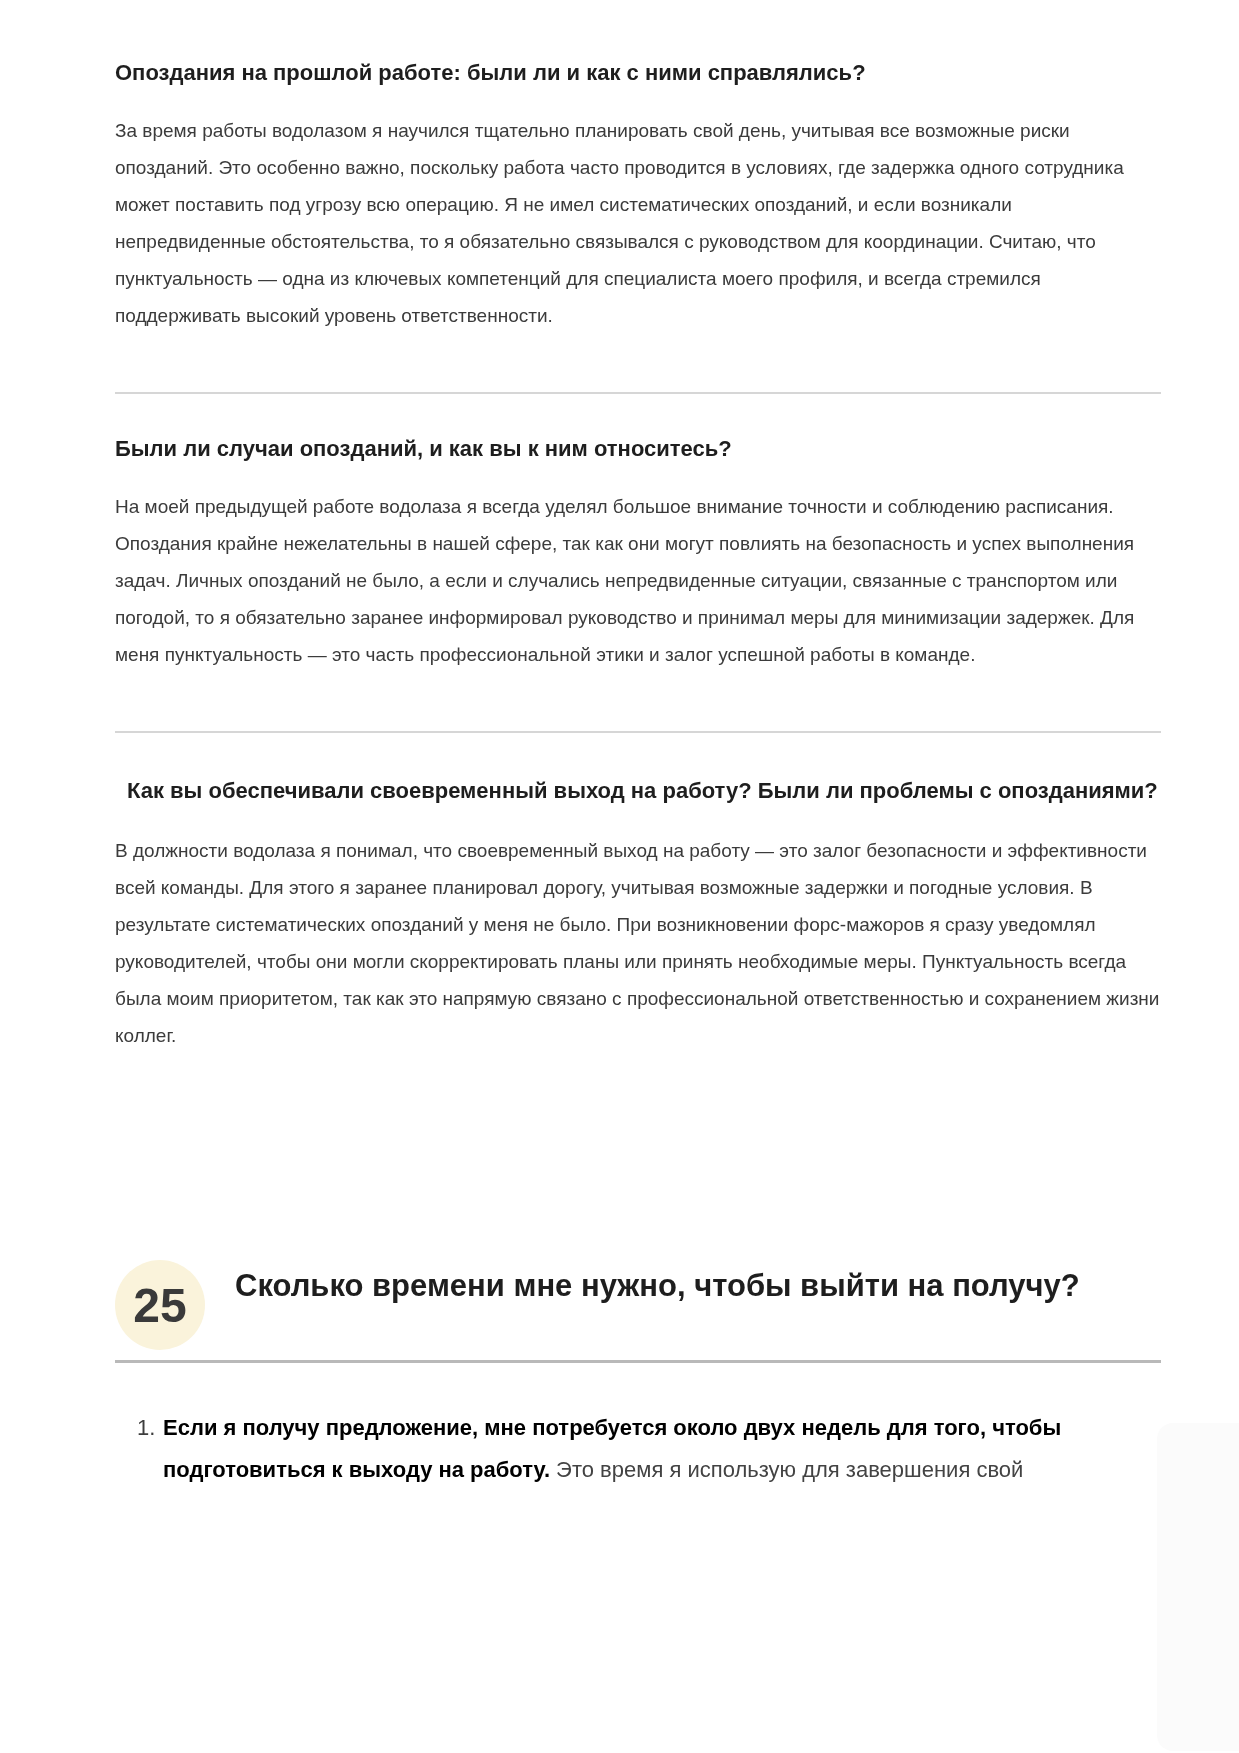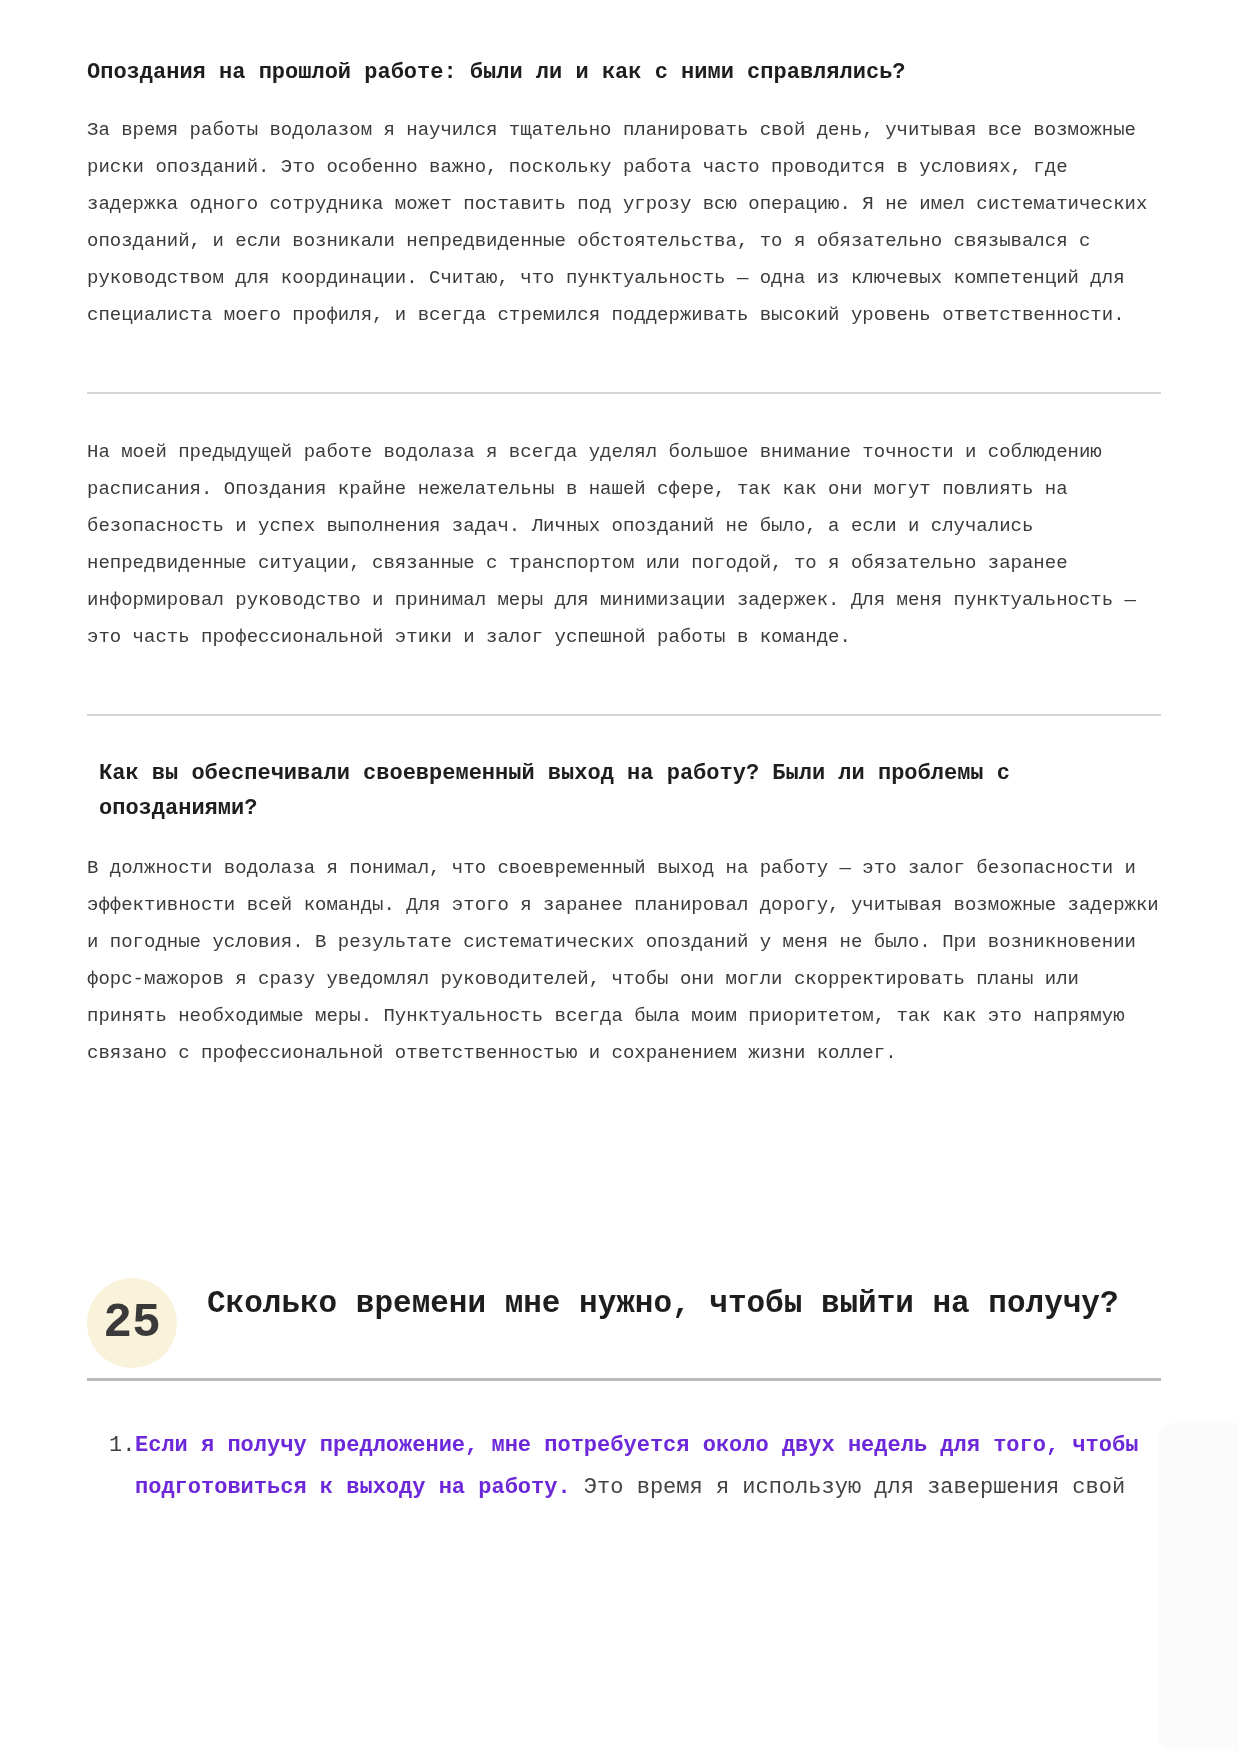--- a/index.html
+++ b/index.html
@@ -3,22 +3,22 @@
 <meta charset="utf-8">
 <style>
   * { box-sizing: border-box; }
   html, body { margin: 0; padding: 0; background: #ffffff; }
   .page {
     position: relative;
     width: 1239px;
     height: 1753px;
     background: #ffffff;
     overflow: hidden;
-    font-family: Liberation Mono, monospace;
-    padding: 58px 78px 0 87px;
+    font-family: Liberation Sans, sans-serif;
+    padding: 58px 78px 0 115px;
   }
   .qa-heading {
     font-size: 22px;
     line-height: 30px;
     font-weight: 700;
     color: #1e1e1e;
     margin: 0 0 24px 0;
   }
   .qa-heading.two-line { line-height: 35px; margin-left: 12px; }
   .qa-body {
@@ -75,21 +75,21 @@
     line-height: 42px;
     color: #3d3d3d;
   }
   .answer-marker {
     flex-shrink: 0;
     width: 26px;
     font-weight: 400;
     color: #3d3d3d;
   }
   .answer-text { font-weight: 400; }
-  .answer-text .lead { font-weight: 700; color: #6d28d9; }
+  .answer-text .lead { font-weight: 700; color: #000000; }
   .answer-text .rest { font-weight: 400; color: #434343; }
   .cutoff-panel-edge {
     position: absolute;
     top: 1423px;
     right: 0;
     width: 82px;
     height: 328px;
     background: #fbfbfb;
     border-radius: 16px 0 0 16px;
   }
@@ -100,20 +100,21 @@
 <div class="page">
 
   <section>
     <h3 class="qa-heading">Опоздания на прошлой работе: были ли и как с ними справлялись?</h3>
     <p class="qa-body">За время работы водолазом я научился тщательно планировать свой день, учитывая все возможные риски опозданий. Это особенно важно, поскольку работа часто проводится в условиях, где задержка одного сотрудника может поставить под угрозу всю операцию. Я не имел систематических опозданий, и если возникали непредвиденные обстоятельства, то я обязательно связывался с руководством для координации. Считаю, что пунктуальность — одна из ключевых компетенций для специалиста моего профиля, и всегда стремился поддерживать высокий уровень ответственности.</p>
   </section>
 
   <hr class="divider">
 
   <section>
+    <h3 class="qa-heading">Были ли случаи опозданий, и как вы к ним относитесь?</h3>
     <p class="qa-body">На моей предыдущей работе водолаза я всегда уделял большое внимание точности и соблюдению расписания. Опоздания крайне нежелательны в нашей сфере, так как они могут повлиять на безопасность и успех выполнения задач. Личных опозданий не было, а если и случались непредвиденные ситуации, связанные с транспортом или погодой, то я обязательно заранее информировал руководство и принимал меры для минимизации задержек. Для меня пунктуальность — это часть профессиональной этики и залог успешной работы в команде.</p>
   </section>
 
   <hr class="divider">
 
   <section>
     <h3 class="qa-heading two-line">Как вы обеспечивали своевременный выход на работу? Были ли проблемы с опозданиями?</h3>
     <p class="qa-body">В должности водолаза я понимал, что своевременный выход на работу — это залог безопасности и эффективности всей команды. Для этого я заранее планировал дорогу, учитывая возможные задержки и погодные условия. В результате систематических опозданий у меня не было. При возникновении форс-мажоров я сразу уведомлял руководителей, чтобы они могли скорректировать планы или принять необходимые меры. Пунктуальность всегда была моим приоритетом, так как это напрямую связано с профессиональной ответственностью и сохранением жизни коллег.</p>
   </section>
 

